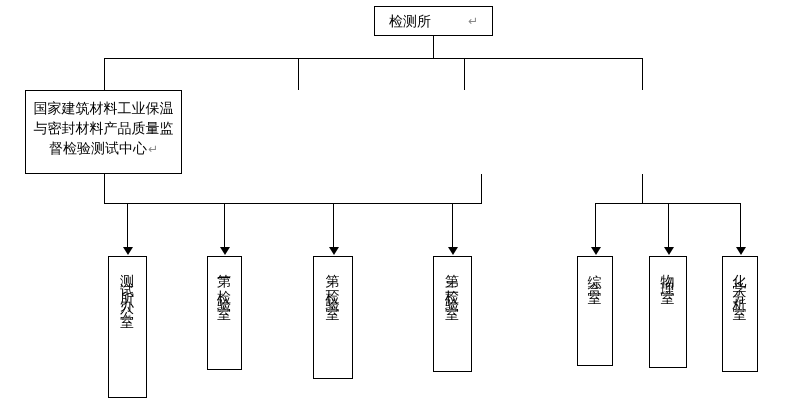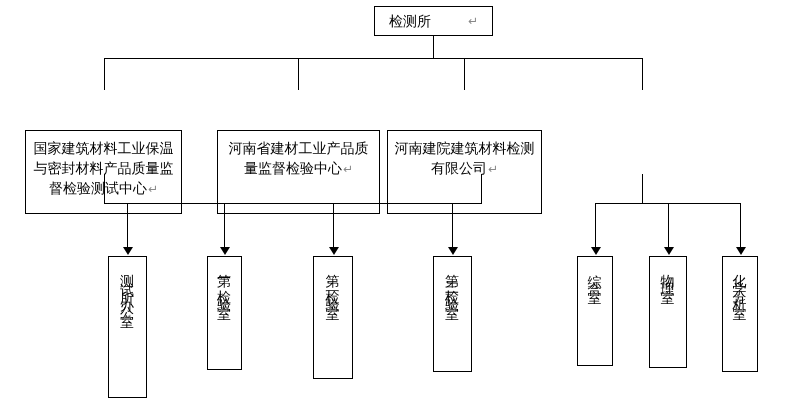--- a/index.html
+++ b/index.html
@@ -6,21 +6,21 @@
   #canvas{
     position:relative;width:801px;height:402px;background:#ffffff;
     font-family:"DejaVu Sans","Liberation Sans",sans-serif;
     color:#000;overflow:hidden;
   }
   .hbox{
     position:absolute;border:1px solid #000;background:#fff;
     box-sizing:border-box;text-align:center;font-size:14px;line-height:20px;gap:36px;
   }
   .hbox.root{display:flex;align-items:center;justify-content:center;}
-  .hbox.center{padding:7px 6px 16px 6px;margin-top:40px;}
+  .hbox.center{padding:7px 6px 16px 6px;}
   .vbox{
     position:absolute;border:1px solid #000;background:#fff;
     box-sizing:border-box;display:flex;justify-content:center;
     padding-top:6px;
   }
   .vtext{
     writing-mode:vertical-lr;text-orientation:upright;
     font-size:14px;line-height:20px;letter-spacing:8px;
   }
   .pmark{color:#888;font-size:12px;letter-spacing:0;}
@@ -45,26 +45,20 @@
 
   <div class="vline" style="left:433px;top:36px;height:22px;"></div>
   <div class="hline" style="left:104px;top:58px;width:539px;"></div>
   <div class="vline" style="left:104px;top:58px;height:32px;"></div>
   <div class="vline" style="left:298px;top:58px;height:32px;"></div>
   <div class="vline" style="left:464px;top:58px;height:32px;"></div>
   <div class="vline" style="left:642px;top:58px;height:32px;"></div>
 
   <div class="hbox center" style="left:25px;top:90px;width:157px;height:84px;">
     <span>国家建筑材料工业保温与密封材料产品质量监督检验测试中心</span><span class="pmark">↵</span>
-  </div>
-  <div class="hbox center" style="left:217px;top:90px;width:163px;height:84px;">
-    <span>河南省建材工业产品质量监督检验中心</span><span class="pmark">↵</span>
-  </div>
-  <div class="hbox center" style="left:387px;top:90px;width:155px;height:84px;">
-    <span>河南建院建筑材料检测有限公司</span><span class="pmark">↵</span>
   </div>
 
   <div class="vline" style="left:104px;top:174px;height:29px;"></div>
   <div class="vline" style="left:481px;top:174px;height:29px;"></div>
   <div class="hline" style="left:104px;top:203px;width:378px;"></div>
 
   <div class="vline" style="left:642px;top:174px;height:29px;"></div>
   <div class="hline" style="left:595px;top:203px;width:145px;"></div>
 
   <div class="vline" style="left:127px;top:203px;height:44px;"></div>

